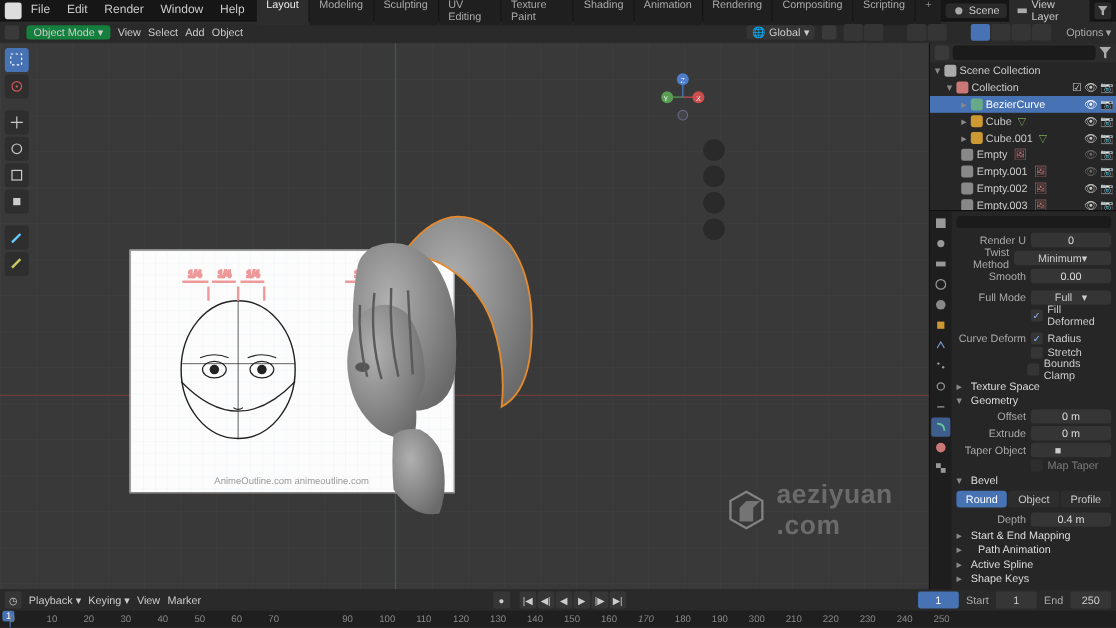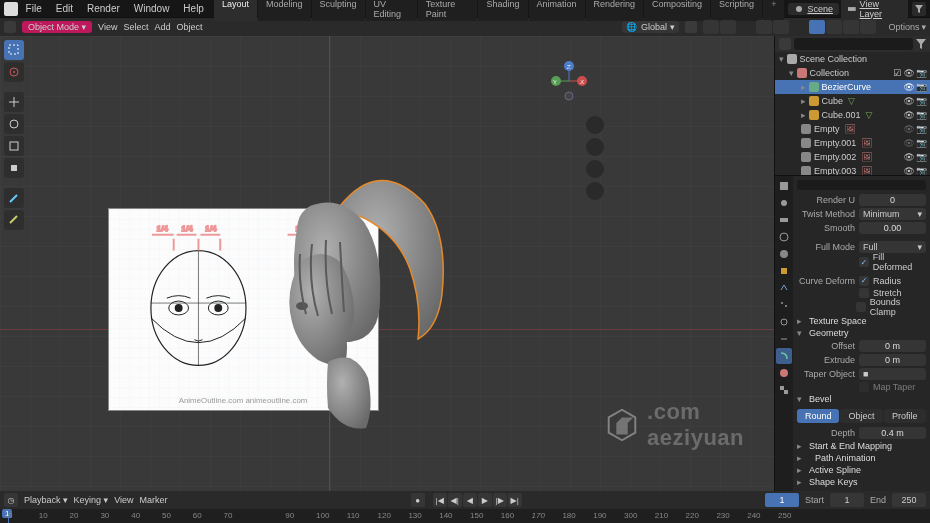--- a/index.html
+++ b/index.html
@@ -7,28 +7,28 @@
 
 
 .topbar { height: 18px; background: #161616; display: flex; align-items: center; padding: 0 4px; gap: 2px; border-bottom: 1px solid #111; }
 .topbar .logo { width: 14px; height: 14px; border-radius: 2px; background: #ddd; }
 .topbar .menu-item { padding: 2px 6px; cursor: default; }
 .topbar .spacer { flex: 1; }
 .topbar .tabset { display: flex; gap: 1px; }
 .topbar .tab { padding: 2px 8px; background: #1f1f1f; border-radius: 3px 3px 0 0; cursor: default; font-size: 9px; color: #aaa; }
 .topbar .tab.active { background: #2d2d2d; color: #eee; }
 .topbar .tab.add { color: #888; }
-.topbar .scene-field { display: flex; align-items: center; gap: 2px; text-decoration: underline; }
+.topbar .scene-field { display: flex; align-items: center; gap: 2px; }
 .topbar .scene-field .sc-label { background: #2a2a2a; padding: 1px 6px; border-radius: 3px; font-size: 9px; display: flex; align-items: center; gap: 3px; }
 .topbar .icon-s { width: 10px; height: 10px; display: inline-block; }
 
 
 .toolbar2 { height: 18px; background: #2a2a2a; display: flex; align-items: center; padding: 0 4px; gap: 6px; font-size: 9px; }
 .toolbar2 .small-icon { width: 12px; height: 12px; background: #3a3a3a; border-radius: 2px; }
-.toolbar2 .mode { background: #be185d; padding: 1px 6px; border-radius: 3px; }
+.toolbar2 .mode { background: #15803d; padding: 1px 6px; border-radius: 3px; }
 .toolbar2 .tselect { display: flex; align-items: center; gap: 3px; background: #353535; padding: 1px 5px; border-radius: 3px; }
 .toolbar2 .cluster { display: flex; gap: 1px; margin-left: auto; }
 .toolbar2 .ibtn { width: 16px; height: 14px; background: #353535; border-radius: 2px; }
 .toolbar2 .sep { width: 8px; }
 .toolbar2 .opts { color: #aaa; margin-left: 6px; display:flex; align-items:center; gap:2px; }
 
 
 .main { display: flex; height: calc(100% - 18px - 18px - 18px - 14px); }
 .viewport { flex: 1; position: relative; background: #393939; background-image: linear-gradient(rgba(255,255,255,0.02) 1px, transparent 1px), linear-gradient(90deg, rgba(255,255,255,0.02) 1px, transparent 1px); background-size: 30px 30px; overflow: hidden; }
 .vp-info { position: absolute; top: 4px; left: 30px; line-height: 12px; color: #bbb; font-size: 9px; }
@@ -60,21 +60,21 @@
 .icn.empty { background: #888; }
 
 .props { flex: 1; display: flex; overflow: hidden; }
 .props-tabs { width: 18px; background: #1e1e1e; display: flex; flex-direction: column; gap: 1px; padding-top: 2px; align-items: center; }
 .ptab { width: 16px; height: 16px; border-radius: 2px; display:flex; align-items:center; justify-content:center; }
 .ptab.active { background: #3e5e8e; }
 .props-body { flex: 1; padding: 4px 4px; overflow: hidden; font-size: 9px; display: flex; flex-direction: column; gap: 2px; }
 .prop-row { display: flex; align-items: center; gap: 4px; height: 14px; }
 .prop-label { width: 58px; text-align: right; color: #aaa; }
 .prop-field { flex: 1; background: #353535; border-radius: 3px; padding: 0 4px; text-align: center; color: #ddd; height: 12px; line-height: 12px; }
-.prop-drop { flex: 1; background: #353535; border-radius: 3px; padding: 0 4px; height: 12px; line-height: 12px; display:flex; justify-content:space-between; align-items:center; }
+.prop-drop { flex: 1; background: #353535; border-radius: 3px; padding: 0 20px; height: 12px; line-height: 12px; display:flex; justify-content:space-between; align-items:center; }
 .prop-check { display: flex; align-items: center; gap: 4px; }
 .prop-check .cb { width: 10px; height: 10px; background: #353535; border-radius: 2px; display: inline-flex; align-items: center; justify-content: center; color: #8bf; font-size: 8px; }
 .prop-check .cb.on::before { content: "✓"; }
 .section-head { display: flex; align-items: center; gap: 4px; color: #ddd; height: 14px; }
 .section-head .tri { color: #888; width: 8px; }
 .bevel-tabs { display: flex; height: 14px; gap: 1px; margin: 2px 0; }
 .bevel-tabs .bt { flex: 1; background: #2d2d2d; text-align: center; line-height: 14px; border-radius: 3px; }
 .bevel-tabs .bt.active { background: #4772b3; color: #fff; }
 
 
@@ -299,22 +299,22 @@
       <div class="ric"></div>
       <div class="ric"></div>
     </div>
 
     <div class="watermark">
       <svg class="hex" viewBox="0 0 40 40">
           <path d="M20 4 L34 12 L34 28 L20 36 L6 28 L6 12 Z" fill="none" stroke="#ccc" stroke-width="2"></path>
           <path d="M14 18 L26 18 L26 30 L14 30 Z M14 18 L20 12 L32 12 L26 18" fill="#ccc" opacity="0.8"></path>
         </svg>
       <div>
+          <div>aeziyuan</div>
           <div>.com</div>
-          <div>aeziyuan</div>
         </div>
     </div>
   </div>
 
   <div class="right-panel">
 
     <div class="outliner">
       <div class="ol-head">
         <div style="width:12px;height:12px;background:#3a3a3a;border-radius:2px"></div>
         <div class="ol-search"></div>

